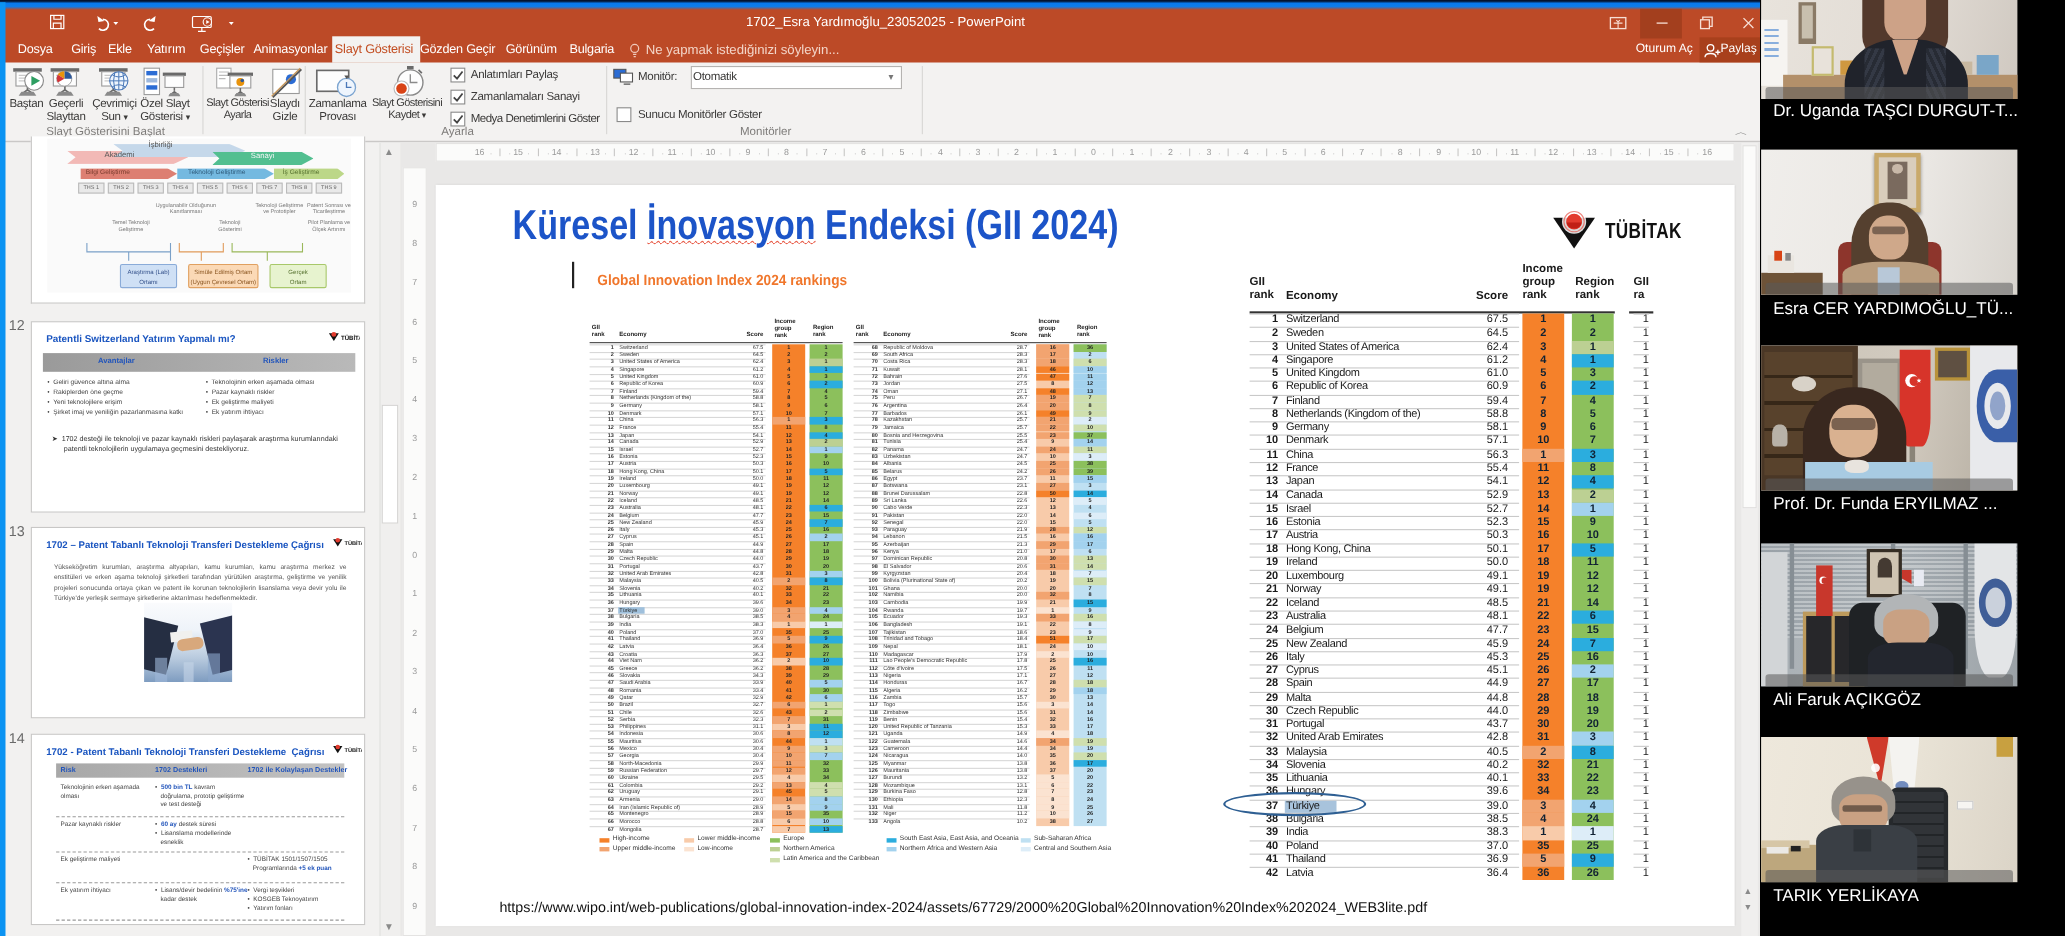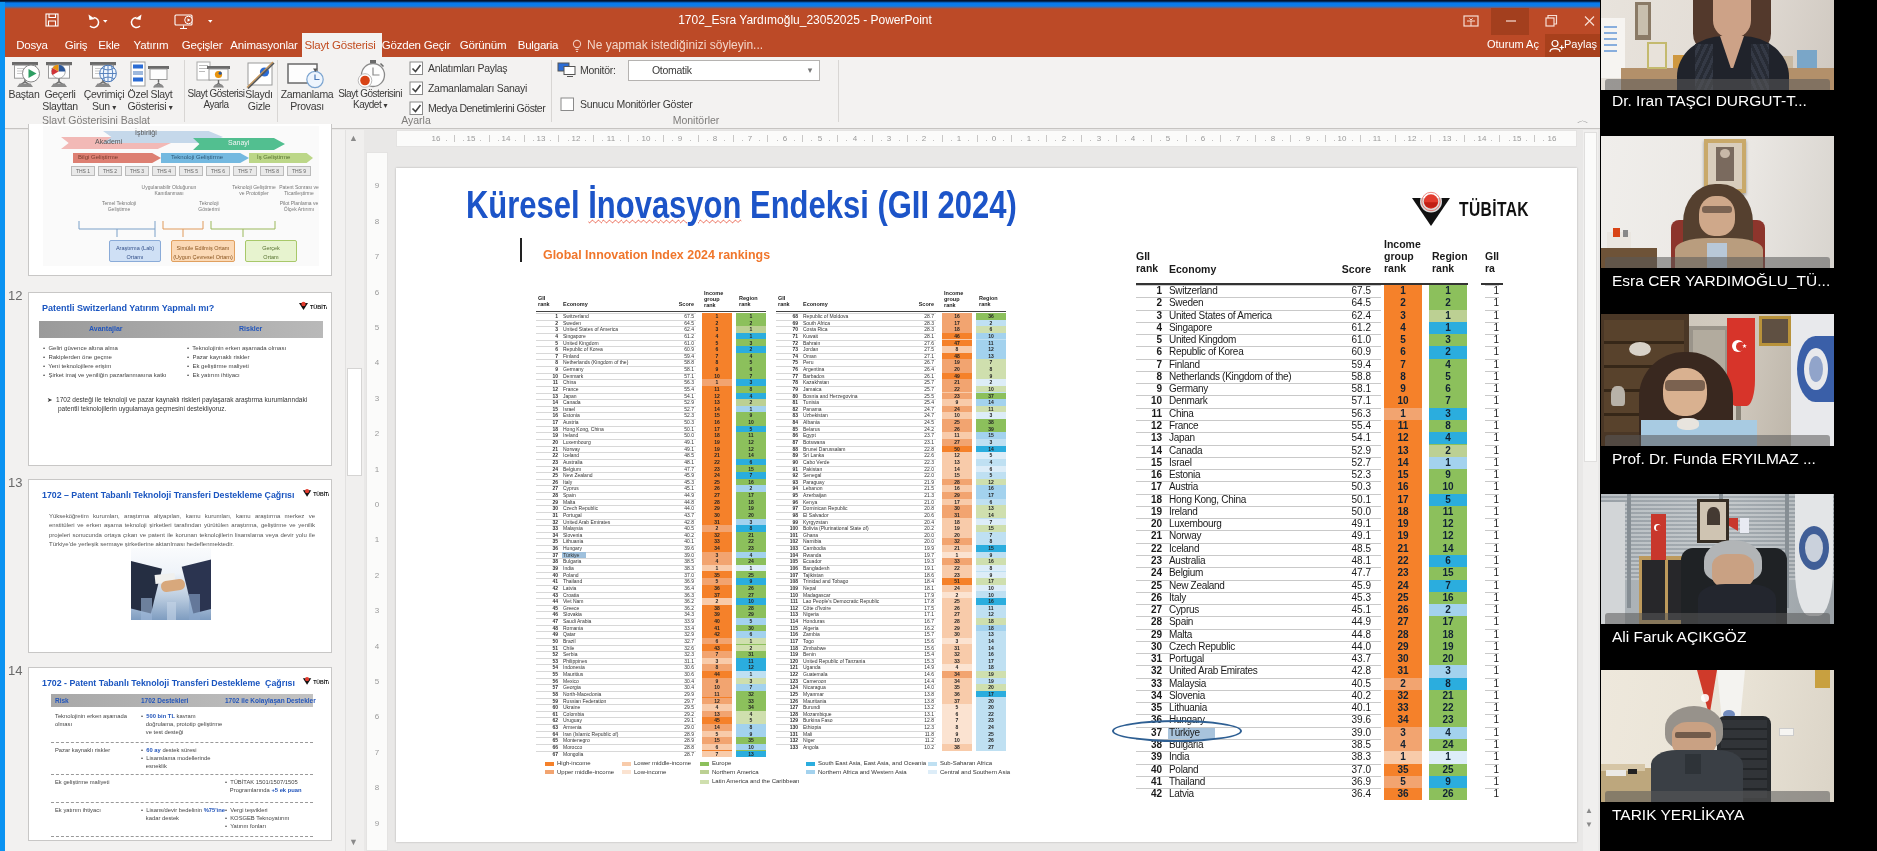--- a/index.html
+++ b/index.html
@@ -159,21 +159,21 @@
     </svg>
 <div class="a" style="left:428px;top:62px;font-size:10.5px;letter-spacing:-.3px;color:#3b3a39;white-space:nowrap;">Anlatımları Paylaş</div>
 <div class="a" style="left:428px;top:82px;font-size:10.5px;letter-spacing:-.3px;color:#3b3a39;white-space:nowrap;">Zamanlamaları Sanayi</div>
 <div class="a" style="left:428px;top:102px;font-size:10.5px;letter-spacing:-.5px;color:#3b3a39;white-space:nowrap;">Medya Denetimlerini Göster</div>
 <svg class="a" style="left:557px;top:62px;" width="20" height="16" viewBox="0 0 20 16">
       <rect x="1" y="1" width="11" height="8" fill="#2b6cd4" stroke="#555"></rect>
       <rect x="7" y="4.5" width="11" height="8" fill="#fff" stroke="#555"></rect>
       <path d="M10 14.5 h6" stroke="#555"></path>
     </svg>
 <div class="a" style="left:580px;top:64px;font-size:10.5px;letter-spacing:-.3px;color:#3b3a39;">Monitör:</div>
-<div class="a" style="left:628px;top:60px;width:192px;height:21px;background:#fff;border:1px solid #b5b3b1;font-size:10.5px;letter-spacing:-.3px;color:#3b3a39;line-height:19px;padding-left:23px;">Otomatik<span style="float:right;margin-right:7px;color:#777;font-size:9px;">▾</span></div>
+<div class="a" style="left:628px;top:60px;width:192px;height:21px;background:#fff;border:1px solid #b5b3b1;font-size:10.5px;letter-spacing:-.3px;color:#3b3a39;line-height:19px;padding-left:1px;">Otomatik<span style="float:right;margin-right:7px;color:#777;font-size:9px;">▾</span></div>
 <svg class="a" style="left:560px;top:97px;" width="15" height="15" viewBox="0 0 15 15">
       <rect x="1" y="1" width="12.5" height="12.5" fill="#fff" stroke="#8a8a8a"></rect>
     </svg>
 <div class="a" style="left:580px;top:98px;font-size:10.5px;letter-spacing:-.3px;color:#3b3a39;white-space:nowrap;">Sunucu Monitörler Göster</div>
 <div class="a" style="left:1577px;top:112px;color:#8a8a8a;font-size:12px;transform:scaleY(.7);">︿</div>
 <div class="a" style="left:0;top:130px;width:1600px;height:721px;background:#e9e8e7;"></div>
 <div class="a" style="left:0;top:130px;width:345px;height:721px;background:#f2f1f0;"></div>
 <div class="a" style="left:345px;top:130px;width:19px;height:721px;background:#f0efee;border-left:1px solid #e2e1e0;"></div>
 <div class="a" style="left:347px;top:368px;width:15px;height:108px;background:#ffffff;border:1px solid #d5d4d3;"></div>
 <div class="a" style="left:349px;top:133px;width:12px;height:12px;color:#8a8a8a;font-size:9px;">▲</div>
@@ -1913,41 +1913,42 @@
 <div class="a" style="left:1485px;top:775.8px;width:14px;font-size:10px;color:#1a1a1a;text-align:right;line-height:12.27px;">1</div>
 <div class="a" style="left:1136px;top:788.1px;width:245px;height:1px;background:#c9c9c9;"></div>
 <div class="a" style="left:1485px;top:788.1px;width:14px;height:1px;background:#c9c9c9;"></div>
 <div class="a" style="left:1136px;top:788.1px;width:26px;font-size:10px;font-weight:bold;color:#1a1a1a;text-align:right;line-height:12.27px;">42</div>
 <div class="a" style="left:1169px;top:788.1px;width:165px;font-size:10px;color:#1a1a1a;line-height:12.27px;letter-spacing:-.3px;white-space:nowrap;">Latvia</div>
 <div class="a" style="left:1331px;top:788.1px;width:40px;font-size:10px;color:#1a1a1a;text-align:right;line-height:12.27px;">36.4</div>
 <div class="a" style="left:1384px;top:788.1px;width:38px;font-size:10px;font-weight:bold;color:#123;text-align:center;line-height:12.27px;">36</div>
 <div class="a" style="left:1429px;top:788.1px;width:38px;font-size:10px;font-weight:bold;color:#123;text-align:center;line-height:12.27px;">26</div>
 <div class="a" style="left:1485px;top:788.1px;width:14px;font-size:10px;color:#1a1a1a;text-align:right;line-height:12.27px;">1</div>
 <div class="a" style="left:1112px;top:720px;width:130px;height:22px;border:2.2px solid #2e5f93;border-radius:50%;"></div>
+<div class="a" style="left:454px;top:817px;width:900px;font-size:13px;color:#111;">https://www.wipo.int/web-publications/global-innovation-index-2024/assets/67729/2000%20Global%20Innovation%20Index%202024_WEB3lite.pdf</div>
 </div>
 <div class="a" style="left:1600px;top:0;width:277px;height:851px;background:#000;overflow:hidden;">
 <div class="a" style="left:1px;top:0;width:233px;height:90px;background:linear-gradient(105deg,#e8e3dc 0%,#e2dcd5 55%,#cfc8c0 100%);overflow:hidden;">
       <div class="a" style="left:0;top:18px;width:24px;height:60px;background:#f6f4f1;"></div>
       <div class="a" style="left:3px;top:26px;width:13px;height:26px;background:repeating-linear-gradient(180deg,#88aedd 0 2px,#f6f4f1 2px 6px);"></div>
       <div class="a" style="left:34px;top:2px;width:16px;height:38px;background:#8a7a66;"></div>
       <div class="a" style="left:37px;top:5px;width:10px;height:30px;background:#c8bfae;"></div>
       <div class="a" style="left:20px;top:68px;width:215px;height:22px;background:#b3906a;"></div>
       <div class="a" style="left:46px;top:42px;width:20px;height:27px;background:#e8e2da;border:2px solid #c4ba6e;"></div>
       <div class="a" style="left:72px;top:55px;width:16px;height:13px;background:#cf9840;"></div>
       <div class="a" style="left:196px;top:50px;width:20px;height:18px;background:#7aa6c8;"></div>
       <div class="a" style="left:178px;top:56px;width:14px;height:12px;background:#c8b8a0;"></div>
       <div class="a" style="left:92px;top:0;width:78px;height:58px;background:#53392c;border-radius:0 0 42% 42%;"></div>
       <div class="a" style="left:112px;top:0px;width:38px;height:38px;background:#cda287;border-radius:0 0 46% 46%;"></div>
       <div class="a" style="left:76px;top:36px;width:112px;height:54px;background:#20232b;border-radius:42% 42% 0 0/75% 75% 0 0;"></div>
       <div class="a" style="left:119px;top:36px;width:24px;height:32px;background:#cda287;clip-path:polygon(0 0,100% 0,55% 100%,45% 100%);"></div>
       <div class="a" style="left:94px;top:44px;width:18px;height:46px;background:repeating-linear-gradient(115deg,#272b34 0 3px,#343945 3px 6px);"></div>
       <div class="a" style="left:150px;top:44px;width:18px;height:46px;background:repeating-linear-gradient(65deg,#272b34 0 3px,#343945 3px 6px);"></div>
       <div class="a" style="left:4px;top:79px;width:225px;height:11px;background:rgba(90,90,90,.55);border-radius:3px 3px 0 0;"></div>
     </div>
-<div class="a" style="left:12px;top:92px;width:225px;color:#fff;font-size:15.5px;white-space:nowrap;">Dr. Iran TAŞCI DURGUT-T...</div>
+<div class="a" style="left:12px;top:92px;width:225px;color:#fff;font-size:15.5px;white-space:nowrap;">Dr. Uganda TAŞCI DURGUT-T...</div>
 <div class="a" style="left:1px;top:136px;width:233px;height:132px;background:linear-gradient(100deg,#f0eeeb 0%,#eae7e3 60%,#d8d4ce 100%);overflow:hidden;">
       <div class="a" style="left:103px;top:3px;width:42px;height:54px;background:#c9a96a;box-shadow:0 2px 3px rgba(0,0,0,.35);"></div>
       <div class="a" style="left:107px;top:7px;width:34px;height:46px;background:#d9cdbc;"></div>
       <div class="a" style="left:115px;top:11px;width:18px;height:34px;background:#7a6a5e;"></div>
       <div class="a" style="left:119px;top:13px;width:10px;height:9px;background:#c8b8a8;border-radius:50%;"></div>
       <div class="a" style="left:70px;top:84px;width:94px;height:48px;background:#8d352c;border-radius:8px 8px 0 0;"></div>
       <div class="a" style="left:82px;top:48px;width:70px;height:84px;background:#55402f;border-radius:46% 46% 0 0;"></div>
       <div class="a" style="left:98px;top:60px;width:36px;height:40px;background:#cfa88a;border-radius:45% 45% 42% 42%;"></div>
       <div class="a" style="left:101px;top:70px;width:30px;height:7px;background:rgba(40,30,25,.5);border-radius:3px;"></div>
       <div class="a" style="left:74px;top:102px;width:88px;height:30px;background:#b99d7e;border-radius:38% 38% 0 0;"></div>

